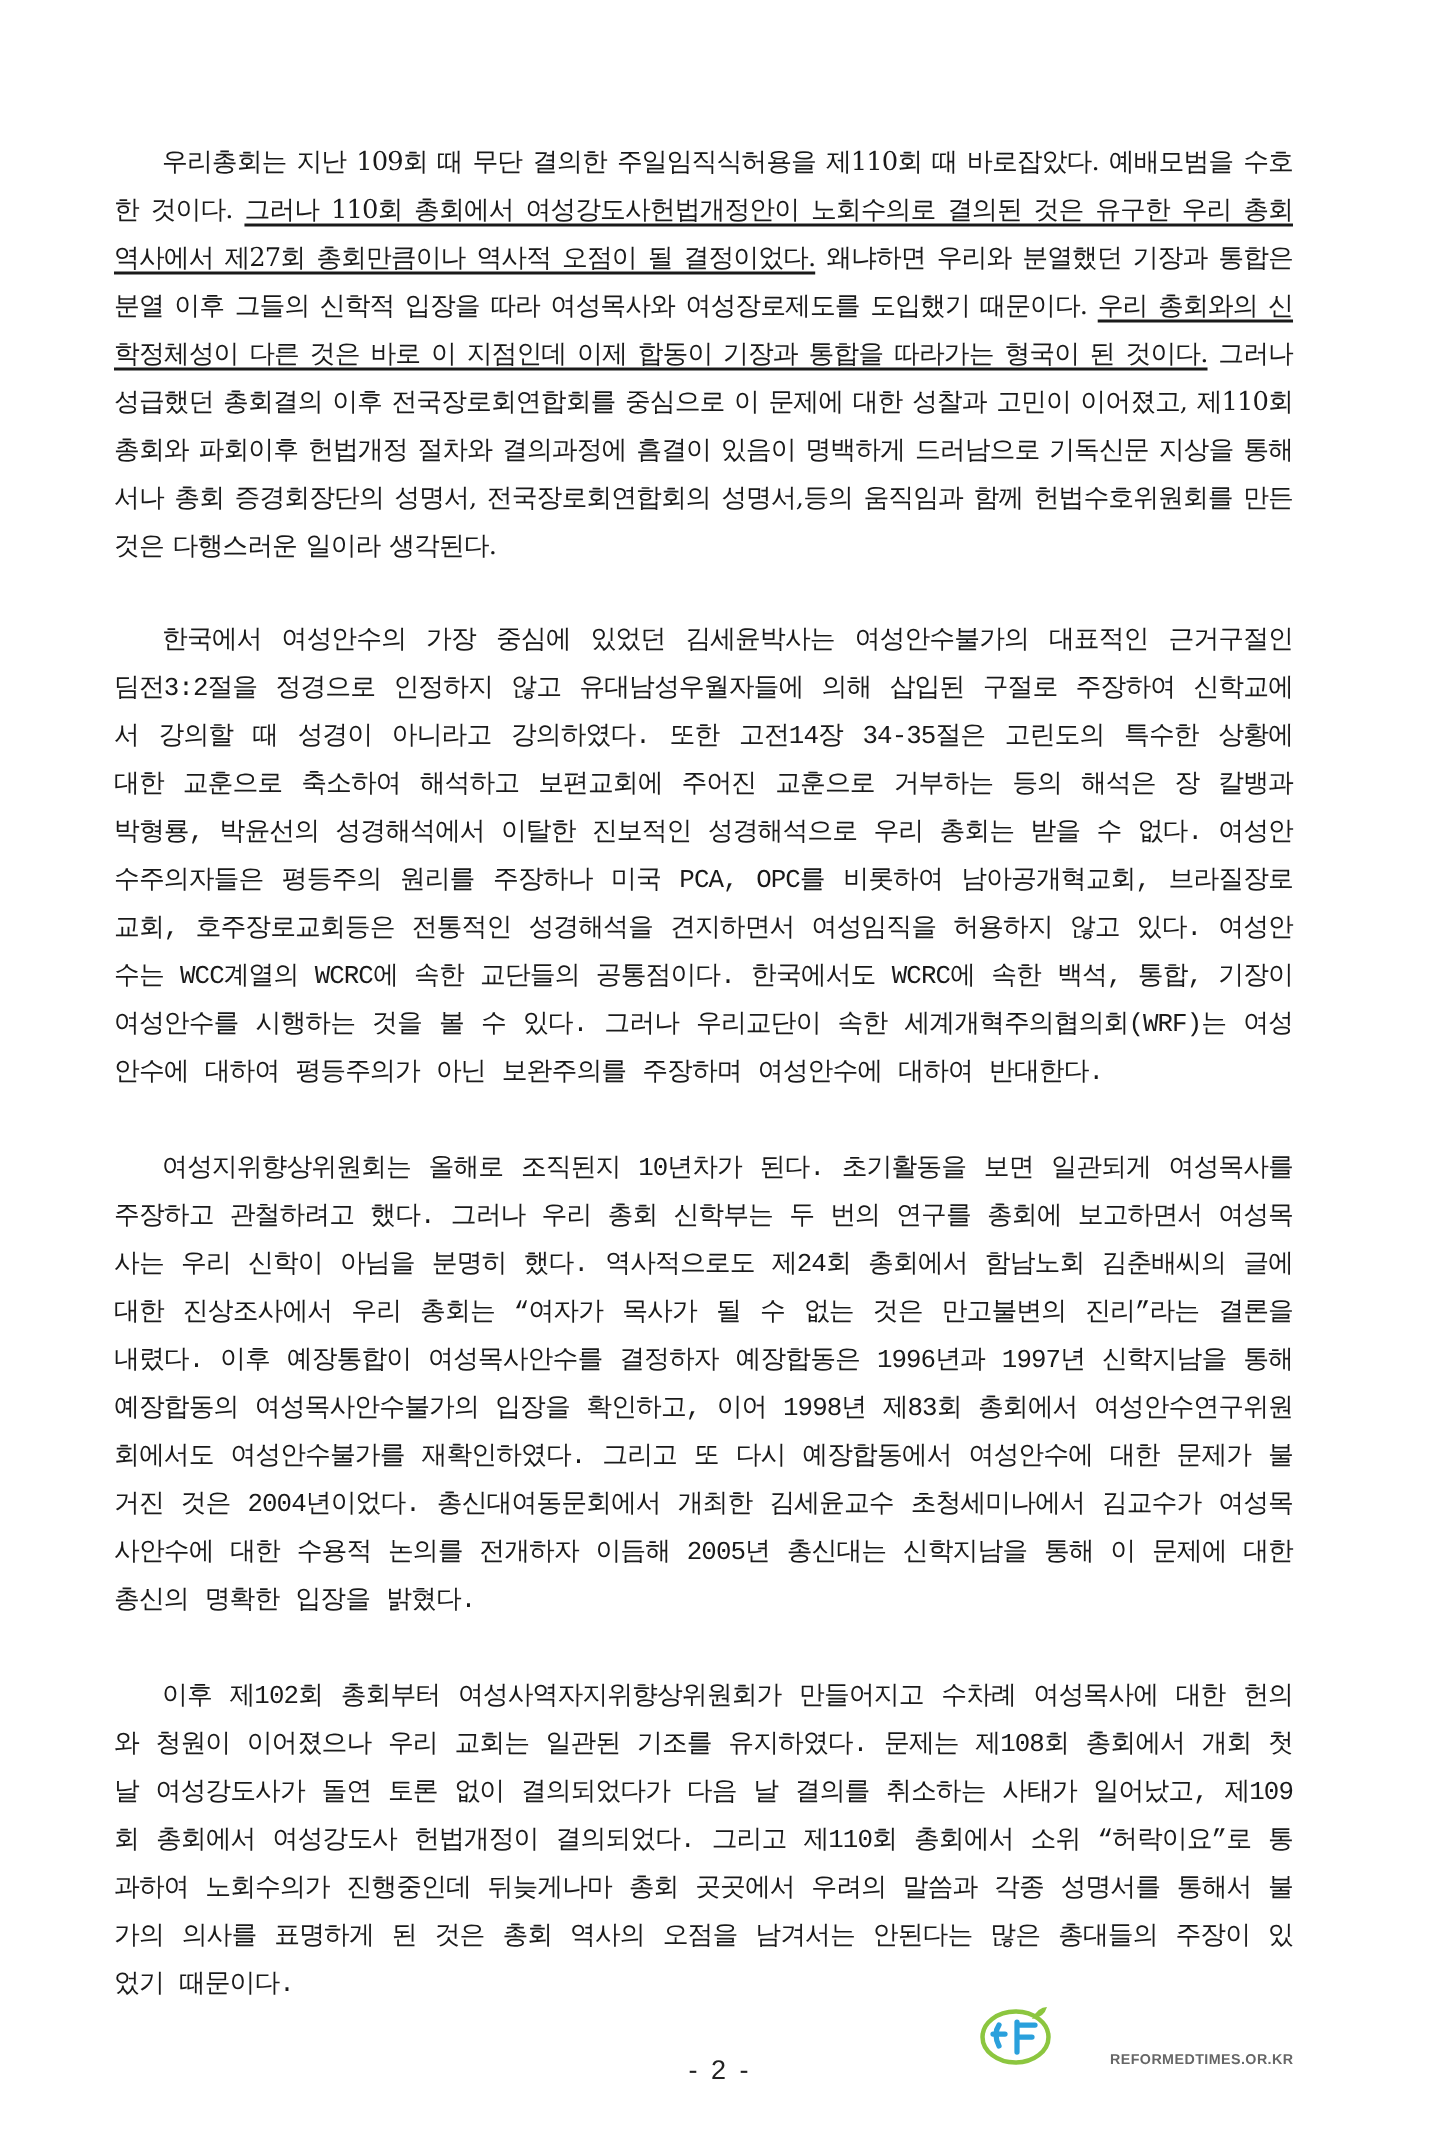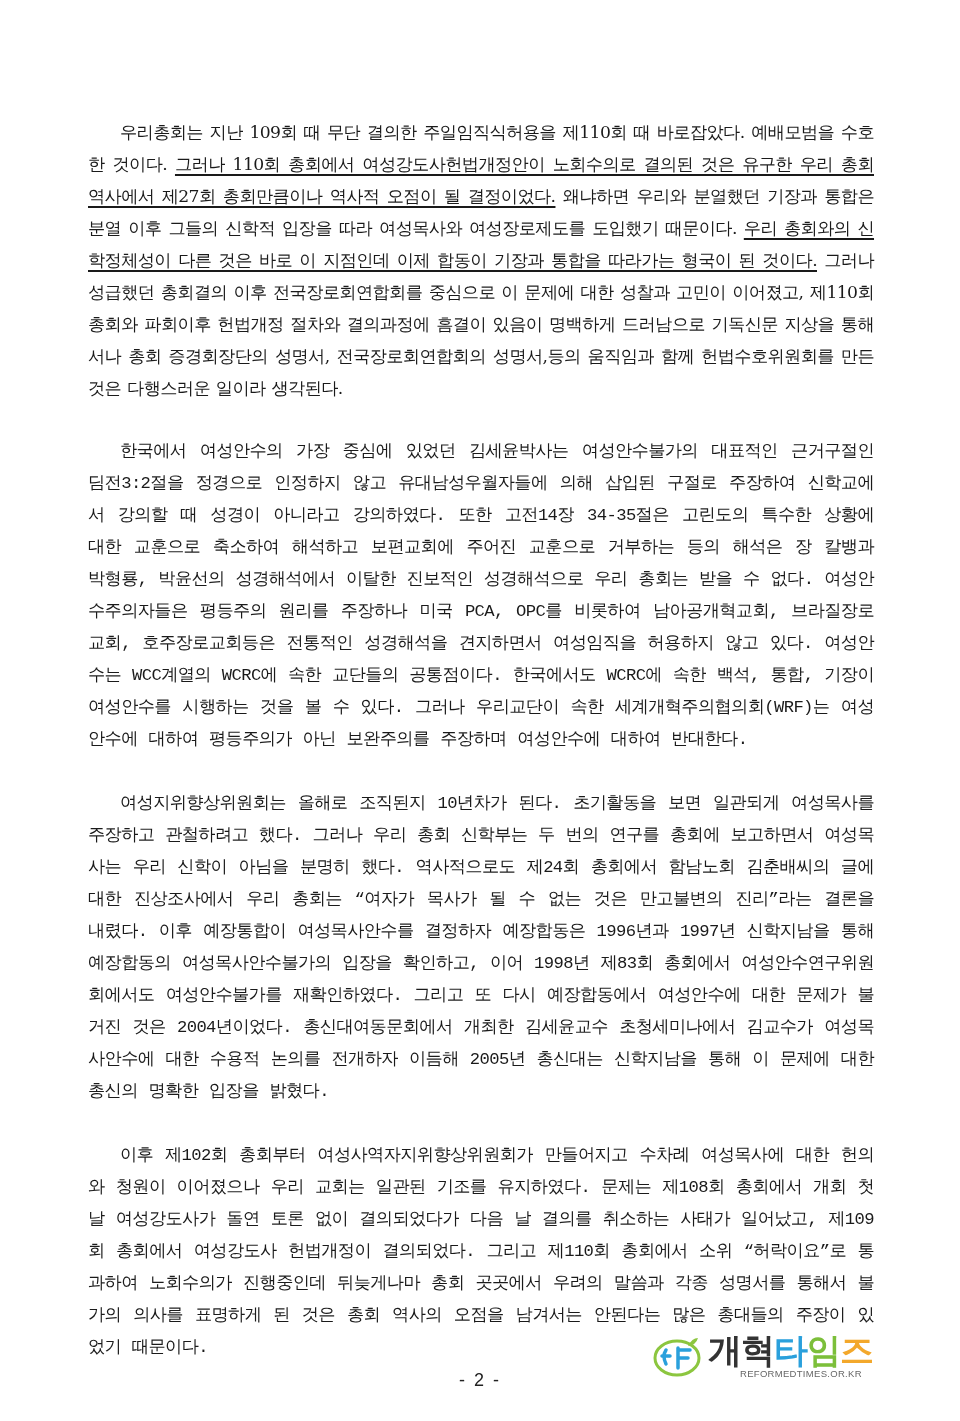--- a/index.html
+++ b/index.html
@@ -1,34 +1,34 @@
 <!DOCTYPE html>
 <html><head>
 <meta charset="utf-8">
 <style>
   html, body { margin: 0; padding: 0; background: #ffffff; }
   body { width: 960px; height: 1421px; position: relative; overflow: hidden;
          font-family: "DejaVu Serif", "Liberation Serif", serif; color: #1a1a1a; }
-  .page { position: absolute; left: 88px; top: 92px; width: 786px; margin-top: 24px; }
+  .page { position: absolute; left: 76px; top: 92px; width: 786px; }
   .para { margin: 0; font-size: 17.2px; line-height: 32px; text-align: justify;
           text-indent: 32px; letter-spacing: -0.6px; word-spacing: 1px; }
   .para + .para { margin-top: 32px; font-family: Liberation Mono, monospace; }
   .ul { text-decoration: underline; text-decoration-thickness: 1.5px; text-underline-offset: 4px; }
   .footer-page { position: absolute; left: 0; width: 960px; top: 1370px; text-align: center;
                  font-family: "Liberation Sans", sans-serif; font-size: 18px; color: #222; letter-spacing: 2px; }
   .logo { position: absolute; left: 652px; top: 1330px; width: 240px; height: 60px; }
   .logo-mark { position: absolute; left: 0; top: 2px; width: 52px; height: 46px; }
   .logo-text { position: absolute; left: 56px; top: 0; font-family: "DejaVu Sans", sans-serif;
                font-weight: bold; font-size: 34px; line-height: 40px; letter-spacing: -1px; }
   .logo-text .c1 { color: #333333; }
   .logo-text .c2 { color: #2aa0dc; }
   .logo-text .c3 { color: #7cbf3a; }
   .logo-text .c4 { color: #f3a82b; }
   .logo-url { position: absolute; left: 88px; top: 38px; font-family: "Liberation Sans", sans-serif;
-              font-size: 9.5px; color: #666; letter-spacing: 0.3px; font-weight: normal; }
+              font-size: 9.5px; color: #666; letter-spacing: 0.3px; font-weight: bold; }
 </style>
 </head>
 <body>
 
 <div class="page">
   <p class="para">
     <span>우리총회는 지난 109회 때 무단 결의한 주일임직식허용을 제110회 때 바로잡았다. 예배모범을 수호한 것이다. </span><span class="ul">그러나 110회 총회에서 여성강도사헌법개정안이 노회수의로 결의된 것은 유구한 우리 총회 역사에서 제27회 총회만큼이나 역사적 오점이 될 결정이었다.</span><span> 왜냐하면 우리와 분열했던 기장과 통합은 분열 이후 그들의 신학적 입장을 따라 여성목사와 여성장로제도를 도입했기 때문이다. </span><span class="ul">우리 총회와의 신학정체성이 다른 것은 바로 이 지점인데 이제 합동이 기장과 통합을 따라가는 형국이 된 것이다.</span><span> 그러나 성급했던 총회결의 이후 전국장로회연합회를 중심으로 이 문제에 대한 성찰과 고민이 이어졌고, 제110회 총회와 파회이후 헌법개정 절차와 결의과정에 흠결이 있음이 명백하게 드러남으로 기독신문 지상을 통해서나 총회 증경회장단의 성명서, 전국장로회연합회의 성명서,등의 움직임과 함께 헌법수호위원회를 만든 것은 다행스러운 일이라 생각된다.</span>
   </p>
   <p class="para">
     <span>한국에서 여성안수의 가장 중심에 있었던 김세윤박사는 여성안수불가의 대표적인 근거구절인 딤전3:2절을 정경으로 인정하지 않고 유대남성우월자들에 의해 삽입된 구절로 주장하여 신학교에서 강의할 때 성경이 아니라고 강의하였다. 또한 고전14장 34-35절은 고린도의 특수한 상황에 대한 교훈으로 축소하여 해석하고 보편교회에 주어진 교훈으로 거부하는 등의 해석은 장 칼뱅과 박형룡, 박윤선의 성경해석에서 이탈한 진보적인 성경해석으로 우리 총회는 받을 수 없다. 여성안수주의자들은 평등주의 원리를 주장하나 미국 PCA, OPC를 비롯하여 남아공개혁교회, 브라질장로교회, 호주장로교회등은 전통적인 성경해석을 견지하면서 여성임직을 허용하지 않고 있다. 여성안수는 WCC계열의 WCRC에 속한 교단들의 공통점이다. 한국에서도 WCRC에 속한 백석, 통합, 기장이 여성안수를 시행하는 것을 볼 수 있다. 그러나 우리교단이 속한 세계개혁주의협의회(WRF)는 여성안수에 대하여 평등주의가 아닌 보완주의를 주장하며 여성안수에 대하여 반대한다.</span>
@@ -43,17 +43,14 @@
 
 <div class="footer-page">- 2 -</div>
 
 <div class="logo">
   <svg class="logo-mark" viewBox="0 0 52 46" xmlns="http://www.w3.org/2000/svg">
     <ellipse cx="25" cy="26" rx="22" ry="17" fill="none" stroke="#8cc63f" stroke-width="3"></ellipse>
     <path d="M14 18 q-4 6 0 14 M10 24 h8" fill="none" stroke="#2aa0dc" stroke-width="3.5" stroke-linecap="round"></path>
     <path d="M26 16 v20 M26 18 h12 M26 26 h10" fill="none" stroke="#2aa0dc" stroke-width="3.5" stroke-linecap="round"></path>
     <path d="M36 14 q4 -8 10 -8 q-2 7 -10 8 z" fill="#8cc63f"></path>
   </svg>
-  <div class="logo-text">
-    <span class="c1">개혁</span><span class="c2">타</span><span class="c3">임</span><span class="c4">즈</span>
-  </div>
   <div class="logo-url">REFORMEDTIMES.OR.KR</div>
 </div>
 
 </body></html>

